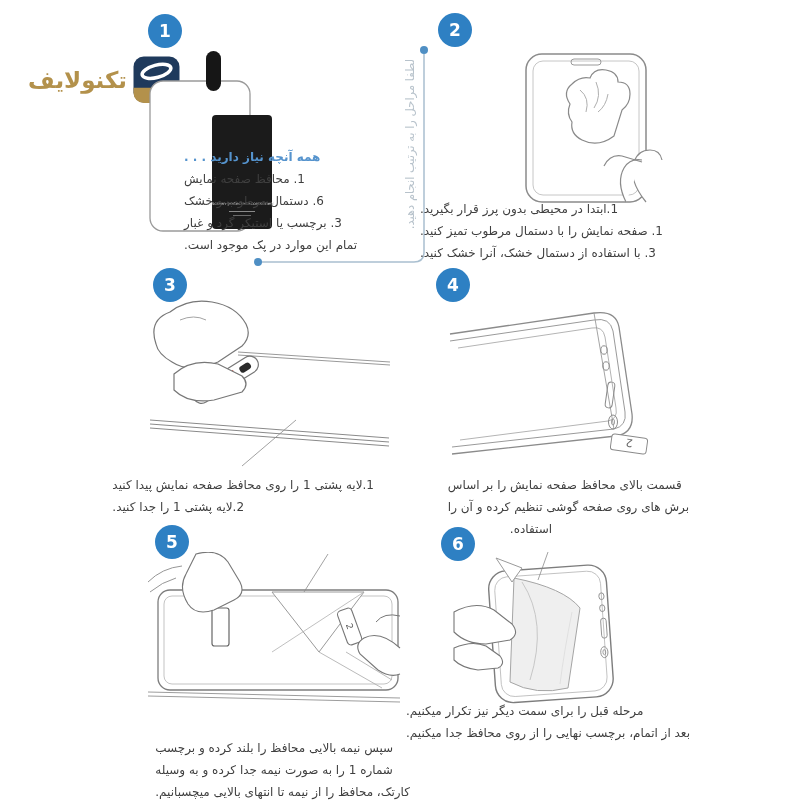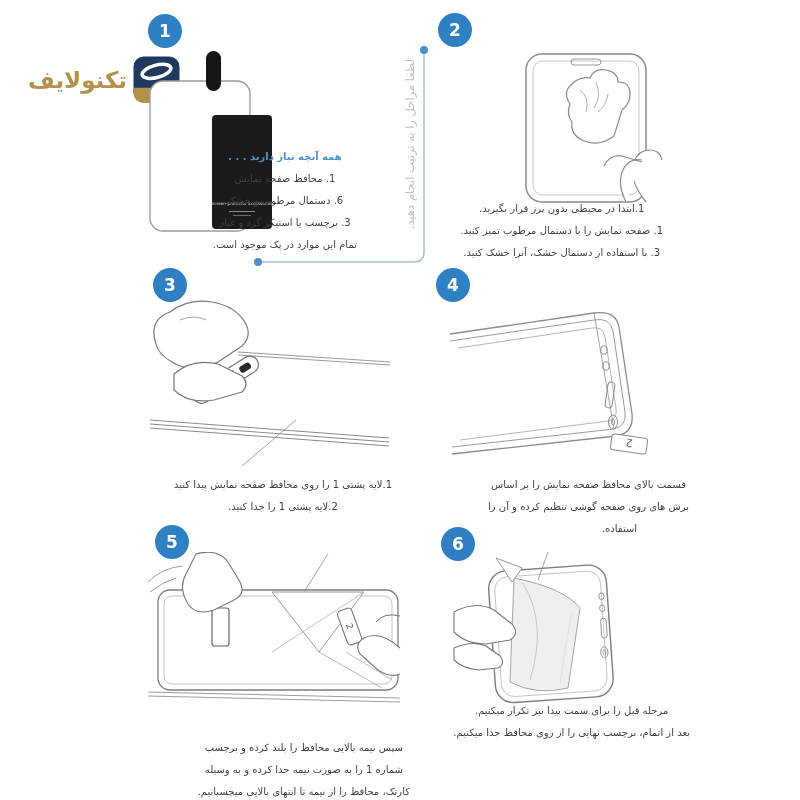--- a/index.html
+++ b/index.html
@@ -21,26 +21,26 @@
   .b3{left:153px;top:268px;} .b4{left:436px;top:268px;}
   .b5{left:155px;top:525px;} .b6{left:441px;top:527px;}
   
   .connector{position:absolute;left:0;top:0;pointer-events:none;}
   .divider-note{
     position:absolute;left:305px;top:157px;width:212px;height:16px;
     transform:rotate(-90deg);transform-origin:center;
     direction:rtl;text-align:right;color:#b7c2cb;font-size:11.5px;white-space:nowrap;
   }
   
-  .step-text{position:absolute;direction:rtl;text-align:center;color:#3f3f3f;font-size:10px;line-height:22px;}
+  .step-text{position:absolute;direction:rtl;text-align:left;color:#3f3f3f;font-size:12px;line-height:22px;}
   .step-text .line{display:block;white-space:nowrap;}
   .t-blue{color:#5593cd;font-weight:bold;}
   .s1{right:443px;top:146px;}
   .s2{right:137px;top:198px;}
-  .s3{right:408px;top:474px;margin-left:22px;}
+  .s3{right:426px;top:474px;margin-left:22px;}
   .s4{right:111px;top:474px;}
   .s4 .line:nth-child(3){margin-left:62px;}
   .s5{right:390px;top:737px;}
   .s6{right:110px;top:700px;}
   
   .ill{position:absolute;}
   .i1{left:140px;top:45px;width:150px;height:215px;}
   .i2{left:518px;top:46px;width:145px;height:160px;}
   .i3{left:146px;top:300px;width:245px;height:168px;}
   .i4{left:448px;top:300px;width:250px;height:160px;}
@@ -214,17 +214,17 @@
     <span class="line">استفاده.</span>
   </div>
 
   <div class="step-text s5">
     <span class="line">سپس نیمه بالایی محافظ را بلند کرده و برچسب</span>
     <span class="line">شماره 1 را به صورت نیمه جدا کرده و به وسیله</span>
     <span class="line">کارتک، محافظ را از نیمه تا انتهای بالایی میچسبانیم.</span>
   </div>
 
   <div class="step-text s6">
-    <span class="line">مرحله قبل را برای سمت پیدا نیز تکرار میکنیم.</span>
+    <span class="line">مرحله قبل را برای سمت دیگر نیز تکرار میکنیم.</span>
     <span class="line">بعد از اتمام، برچسب نهایی را از روی محافظ جدا میکنیم.</span>
   </div>
 
 </div>
 
 </body></html>

